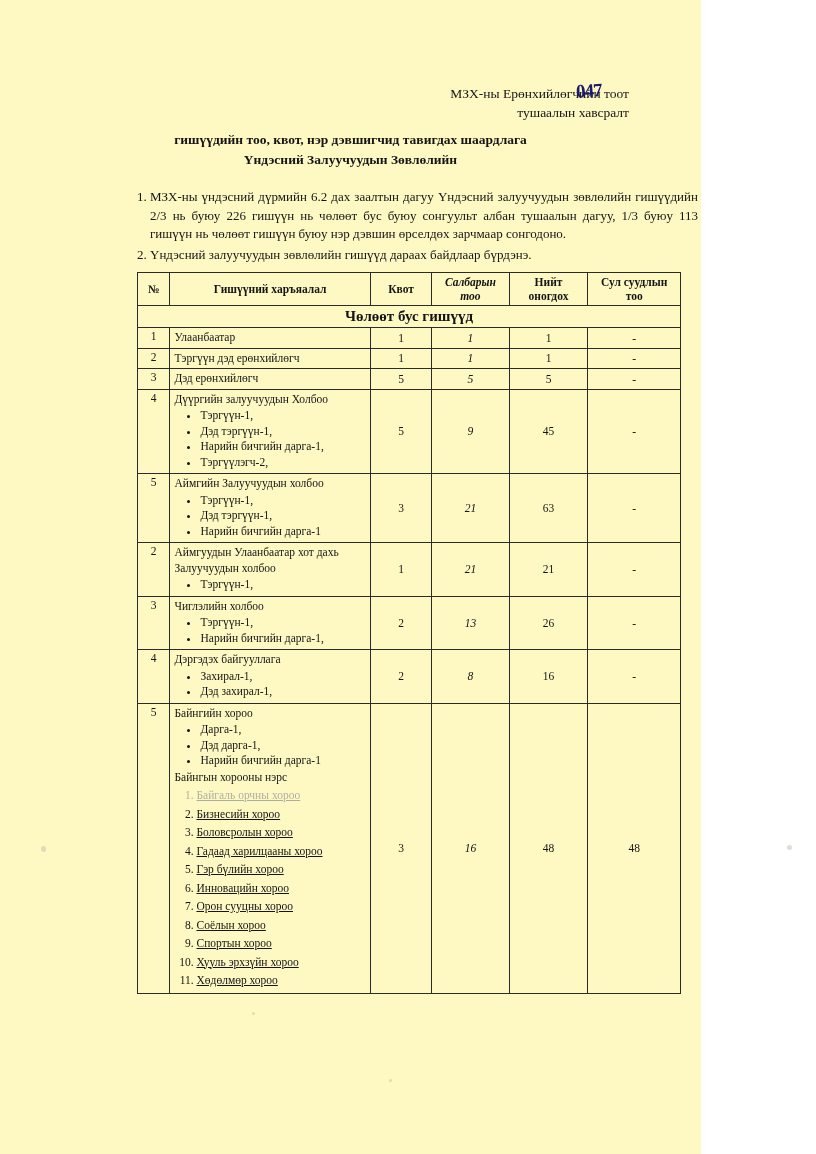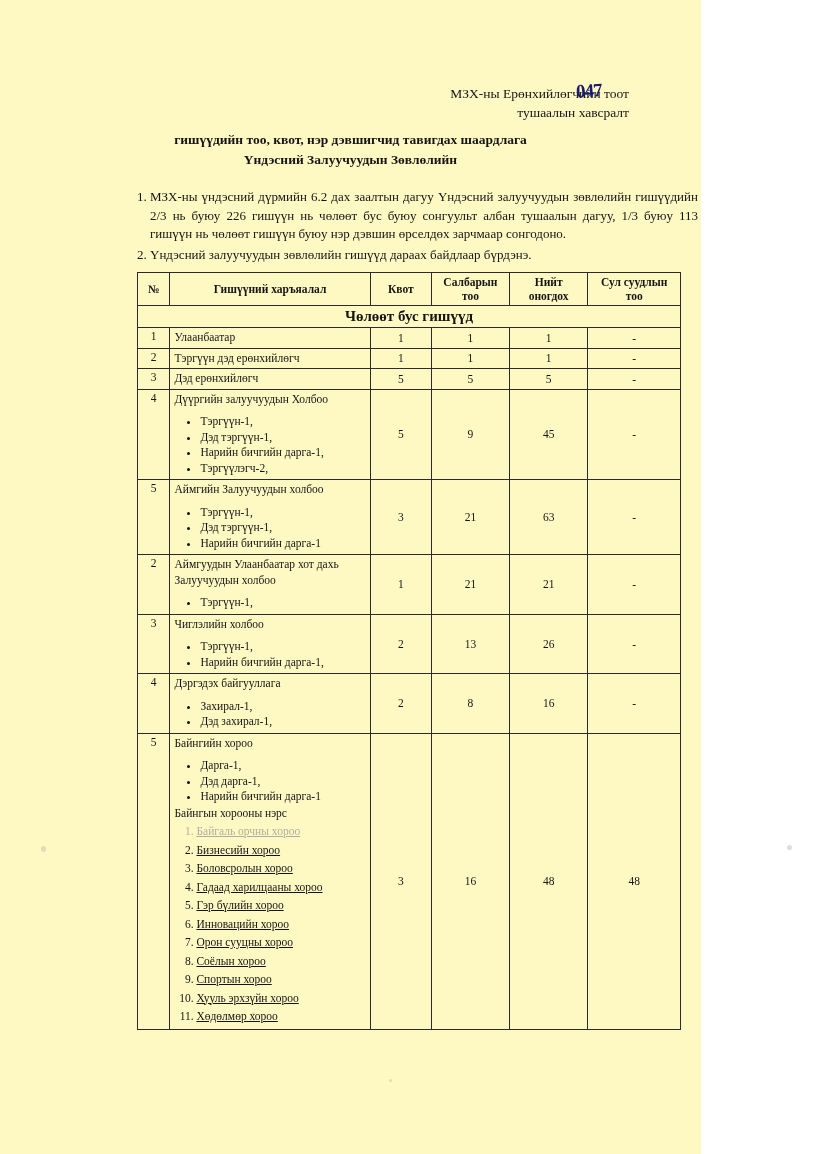--- a/index.html
+++ b/index.html
@@ -91,31 +91,31 @@
   table.main th {
     text-align: center;
     font-weight: bold;
     vertical-align: middle;
     font-size: 11.5px;
     line-height: 14px;
   }
   .c-num { width: 26px; text-align: center; }
   .c-name { width: 212px; }
   .c-kvot { width: 58px; text-align: center; vertical-align: middle !important; }
-  .c-salb { width: 72px; text-align: center; vertical-align: middle !important; }
+  .c-salb { width: 72px; text-align: center; vertical-align: middle !important; font-style: italic; }
   .c-niit { width: 76px; text-align: center; vertical-align: middle !important; }
   .c-sul  { width: 92px; text-align: center; vertical-align: middle !important; }
   .section-row td {
     text-align: center;
     font-weight: bold;
     font-size: 15px;
     padding: 2px;
   }
   ul.bul {
-    margin: 7px 0 1px 0;
+    margin: 1px 0 1px 0;
     padding-left: 26px;
     list-style: disc;
   }
   ul.bul li {
     line-height: 15.5px;
     margin: 0;
     padding: 0;
   }
   ol.numlist {
     margin: 1px 0 1px 0;

